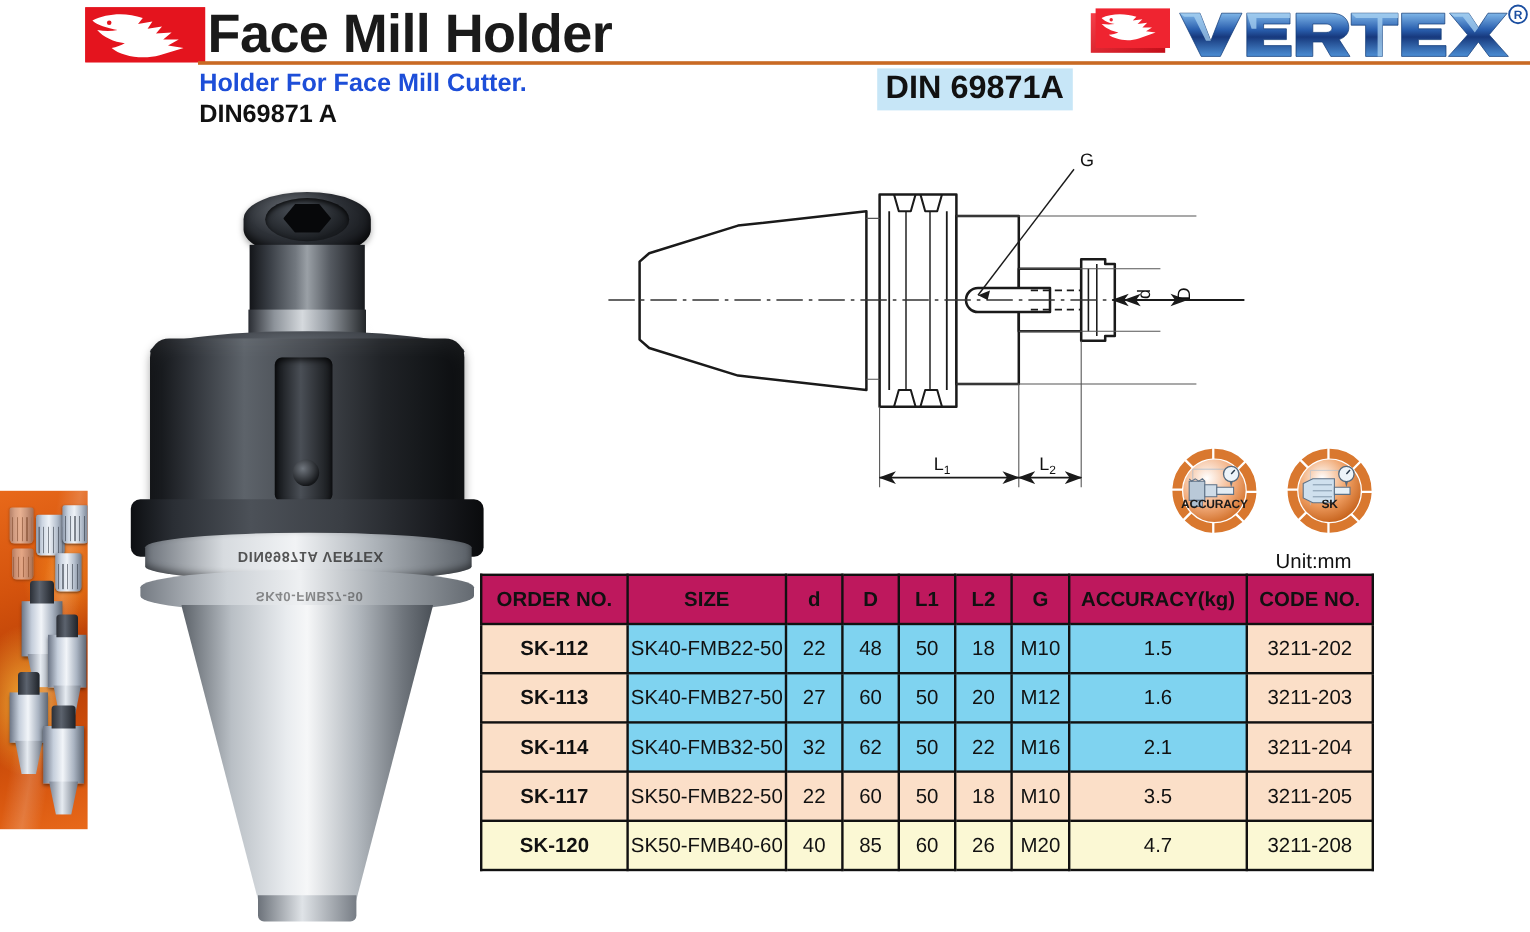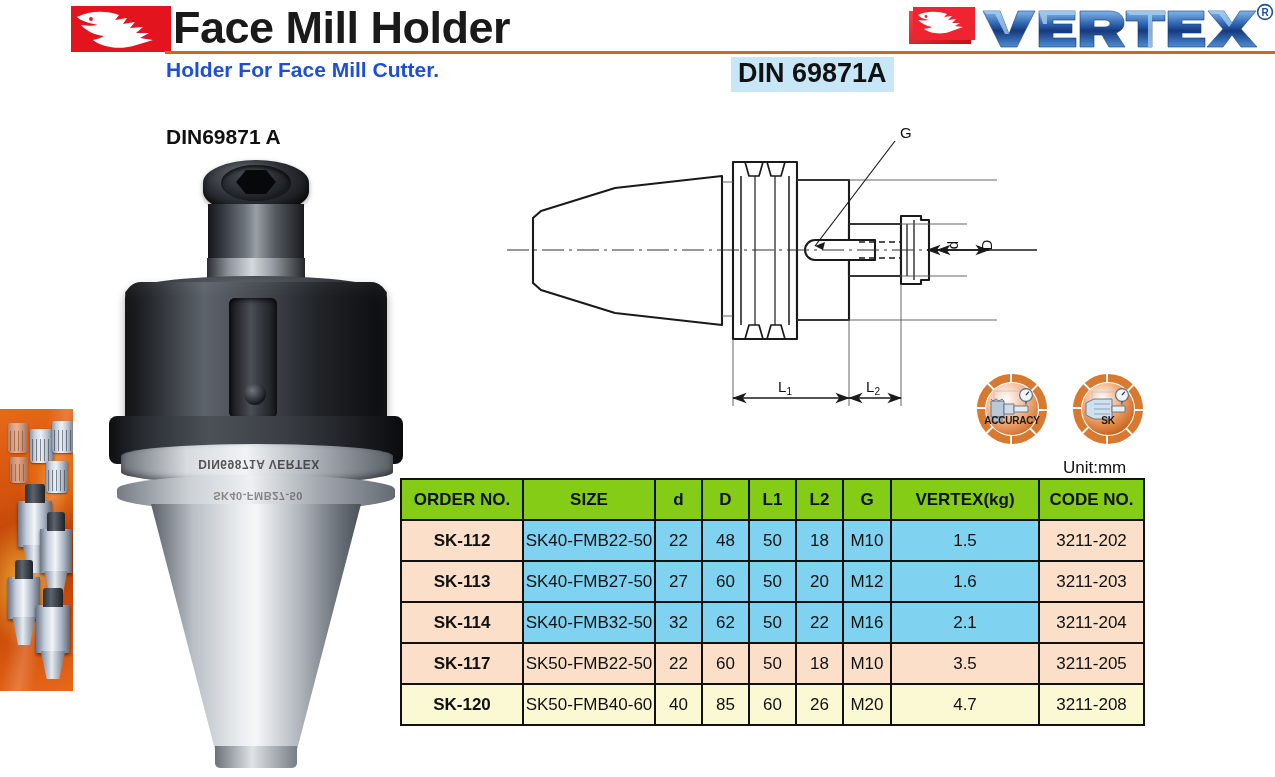--- a/index.html
+++ b/index.html
@@ -52,21 +52,21 @@
   .rule{
     position:absolute; left:165px; top:51px; width:1110px; height:3px;
     background:#c96a24;
   }
   .subtitle-1{
     position:absolute; left:166px; top:58px;
     font-size:21px; font-weight:bold; color:#1d4ed8; white-space:nowrap;
   }
   .subtitle-2{
     position:absolute; left:166px; top:84px;
-    font-size:21px; font-weight:bold; color:#111; white-space:nowrap;margin-top:41px;
+    font-size:21px; font-weight:bold; color:#111; white-space:nowrap;
   }
   .din-badge{
     position:absolute; left:731px; top:57px;
     background:#c7e6f7; color:#111;
     font-size:27px; font-weight:bold; padding:1px 7px 3px 7px;
     letter-spacing:0px; white-space:nowrap;
   }
 
   
   .vertex-logo{ position:absolute; left:897px; top:3px; width:378px; height:48px; }
@@ -147,21 +147,21 @@
   }
   .spec-table th, .spec-table td{
     border:2px solid #111;
     text-align:center;
     padding:0;
     height:39px;
     line-height:39px;
     white-space:nowrap;
   }
   .spec-table thead th{
-    background:#84cc16;
+    background:#be185d;
     font-weight:bold;
     font-size:17px;
   }
   .c-order{ width:122px; }
   .c-size { width:132px; }
   .c-d    { width:47px; }
   .c-D    { width:47px; }
   .c-L1   { width:47px; }
   .c-L2   { width:47px; }
   .c-G    { width:48px; }
@@ -469,21 +469,21 @@
 <table class="spec-table">
   <thead>
     <tr>
       <th class="c-order">ORDER NO.</th>
       <th class="c-size">SIZE</th>
       <th class="c-d">d</th>
       <th class="c-D">D</th>
       <th class="c-L1">L1</th>
       <th class="c-L2">L2</th>
       <th class="c-G">G</th>
-      <th class="c-w">VERTEX(kg)</th>
+      <th class="c-w">ACCURACY(kg)</th>
       <th class="c-code">CODE NO.</th>
     </tr>
   </thead>
   <tbody>
       <tr>
         <td class="c-order bg-peach cell-order">SK-112</td>
         <td class="c-size bg-blue">SK40-FMB22-50</td>
         <td class="c-d bg-blue">22</td>
         <td class="c-D bg-blue">48</td>
         <td class="c-L1 bg-blue">50</td>

